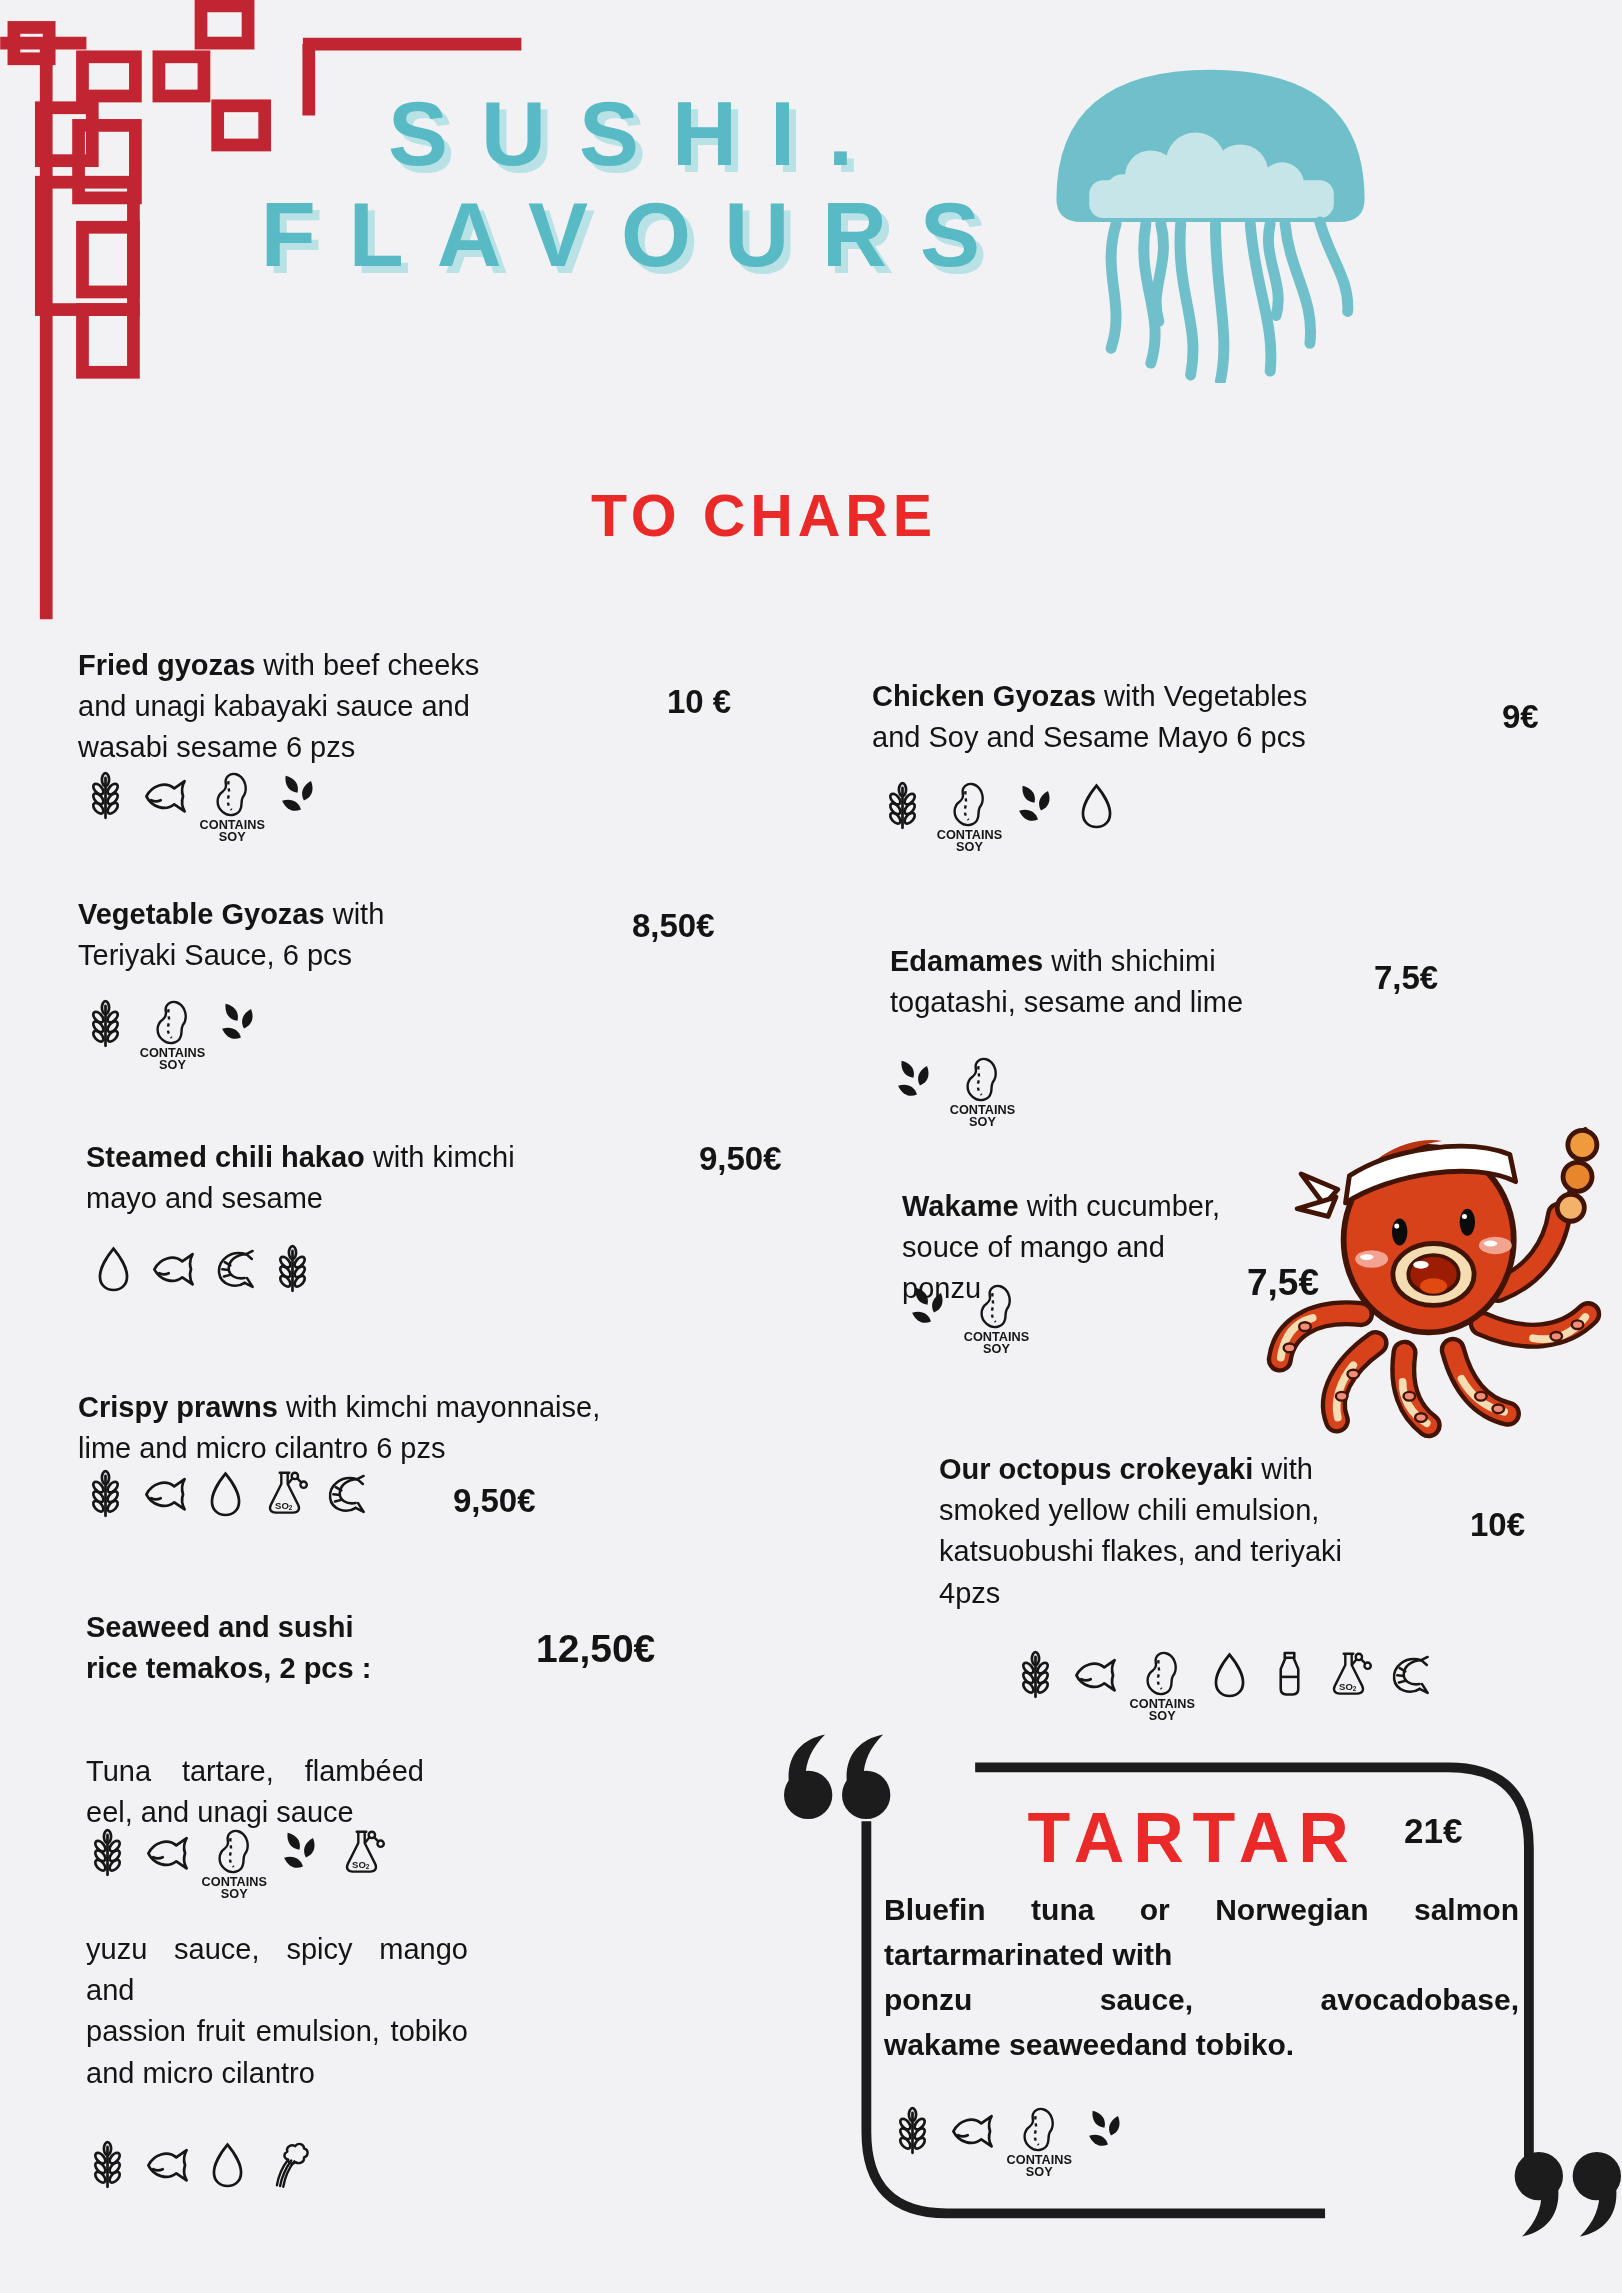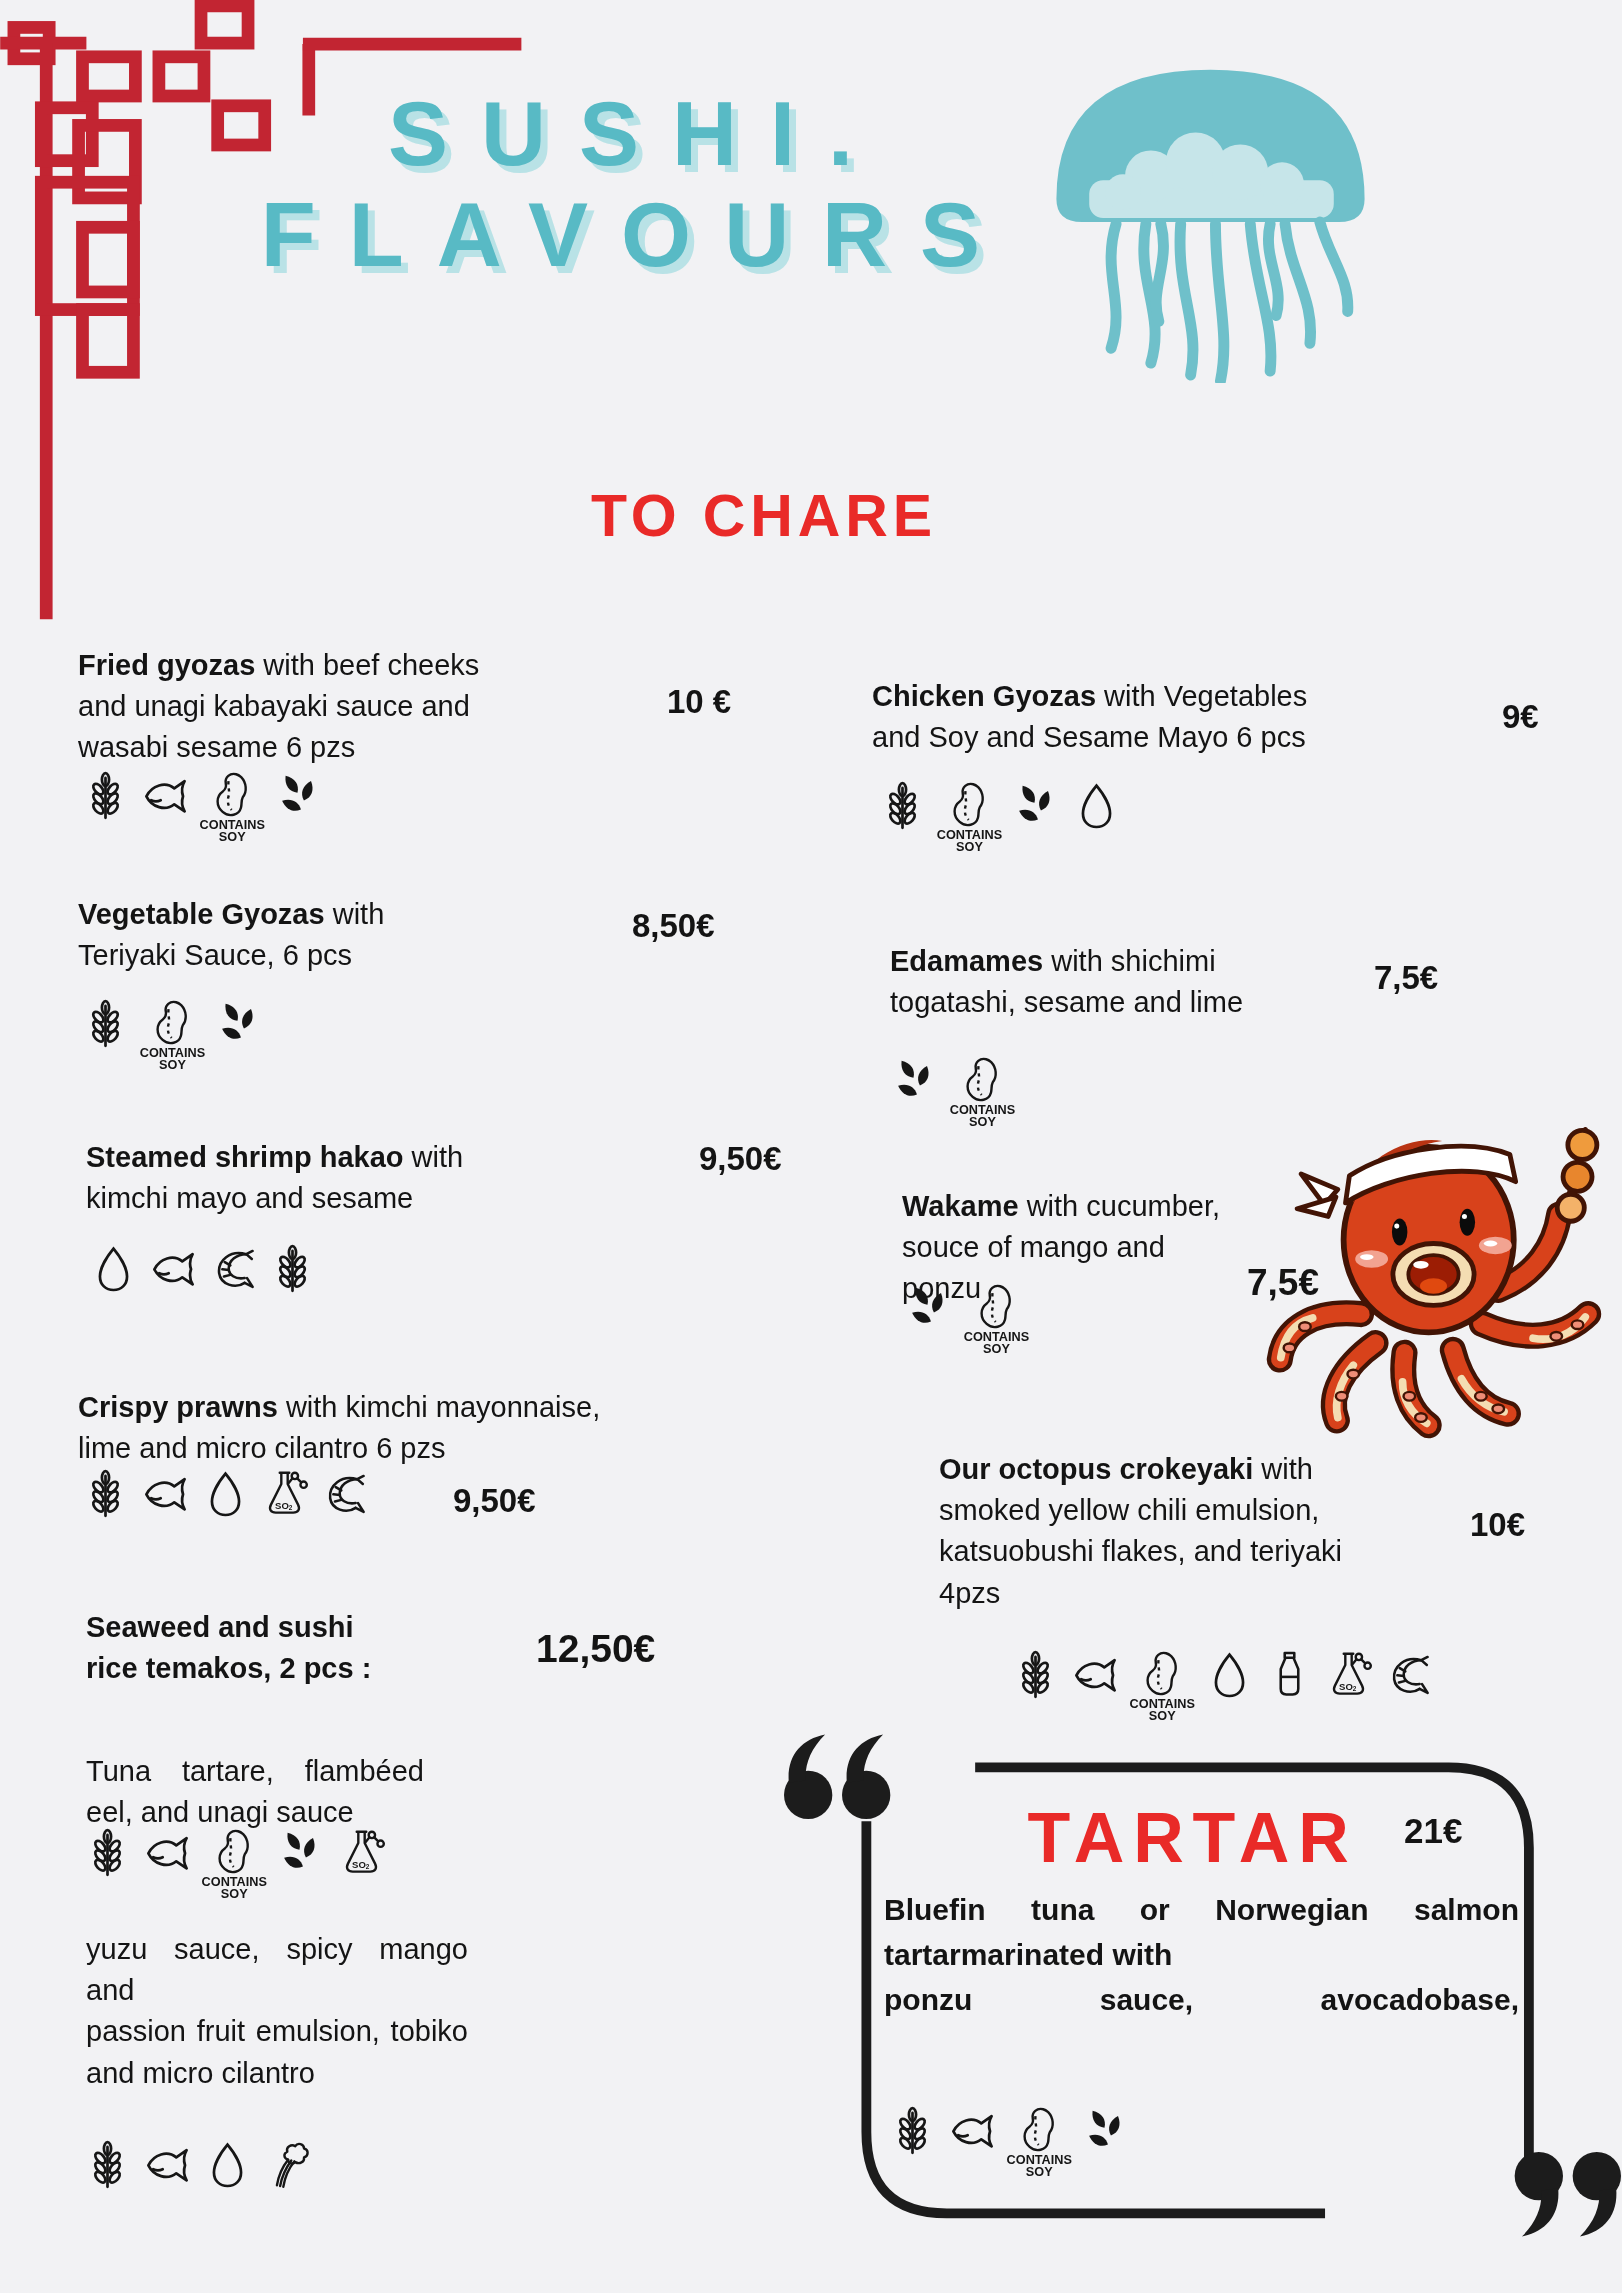--- a/index.html
+++ b/index.html
@@ -226,21 +226,21 @@
         <div class="al-cap">SOY</div>
       </div>
       <div class="al-wrap">
         <svg viewBox="0 0 52 52" width="51" height="51">
           <use href="#ic-sesame"></use>
         </svg>
       </div>
     </div>
 
   <div id="l3-text" class="abs item">
-    <span class="b">Steamed shrimp hakao</span>
+    <span class="b">Steamed chili hakao</span>
     <span>with kimchi mayo and sesame</span>
   </div>
   <div id="l3-price" class="abs price">9,50€</div>
   <div id="l3-icons" class="abs icons">
       <div class="al-wrap">
         <svg viewBox="0 0 52 52" width="51" height="51">
           <use href="#ic-egg"></use>
         </svg>
       </div>
       <div class="al-wrap">
@@ -575,20 +575,21 @@
         </g>
     </g>
   </svg>
 
   <div class="abs tartar-head">TARTAR</div>
   <div id="tartar-price" class="abs price">21€</div>
   <div id="tartar-text" class="abs">
       <div class="tline just">Bluefin tuna or Norwegian salmon</div>
       <div class="tline">tartarmarinated with</div>
       <div class="tline just">ponzu sauce, avocadobase,</div>
+      <div class="tline">wakame seaweedand tobiko.</div>
     </div>
   <div id="tartar-icons" class="abs icons">
       <div class="al-wrap">
         <svg viewBox="0 0 52 52" width="51" height="51">
           <use href="#ic-gluten"></use>
         </svg>
       </div>
       <div class="al-wrap">
         <svg viewBox="0 0 52 52" width="51" height="51">
           <use href="#ic-fish"></use>

